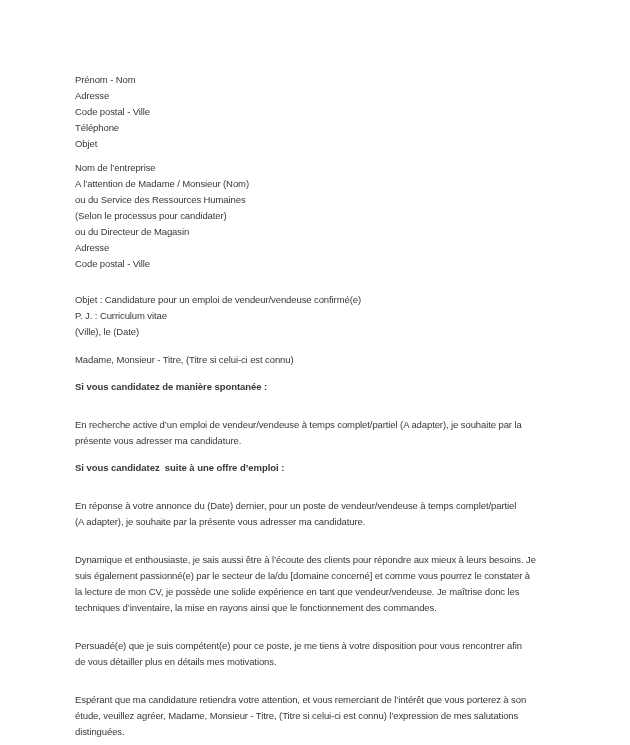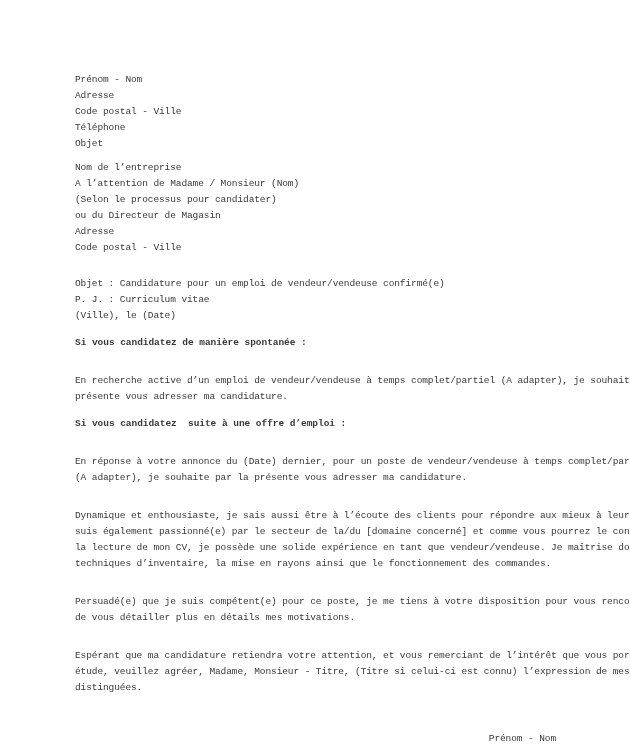--- a/index.html
+++ b/index.html
@@ -8,21 +8,21 @@
     background: #ffffff;
   }
   .page {
     position: relative;
     width: 630px;
     height: 745px;
     box-sizing: border-box;
     padding: 72px 74px 0 75px;
     background: #ffffff;
     overflow: hidden;
-    font-family: Liberation Mono, monospace;
+    font-family: Liberation Sans, sans-serif;
     font-size: 9.5px;
     letter-spacing: -0.1px;
     line-height: 16px;
     color: #383838;
   }
   .page { display: flow-root; }
 
   .block { margin: 0; }
   .sender { margin-top: 0; }
   .recipient {
@@ -59,32 +59,34 @@
     <div>Prénom - Nom</div>
     <div>Adresse</div>
     <div>Code postal - Ville</div>
     <div>Téléphone</div>
     <div>Objet</div>
   </div>
 
   <div class="block recipient">
     <div>Nom de l’entreprise</div>
     <div>A l’attention de Madame / Monsieur (Nom)</div>
+    <div>ou du Service des Ressources Humaines</div>
     <div>(Selon le processus pour candidater)</div>
     <div>ou du Directeur de Magasin</div>
     <div>Adresse</div>
     <div>Code postal - Ville</div>
   </div>
 
   <div class="block refblock">
     <div>Objet : Candidature pour un emploi de vendeur/vendeuse confirmé(e)</div>
     <div>P. J. : Curriculum vitae</div>
     <div>(Ville), le (Date)</div>
   </div>
 
+  <div class="block salutation">Madame, Monsieur - Titre, (Titre si celui-ci est connu)</div>
 
   <div class="para">
     <div class="heading">Si vous candidatez de manière spontanée :</div>
     <div class="lines">En recherche active d’un emploi de vendeur/vendeuse à temps complet/partiel (A adapter), je souhaite par la
 présente vous adresser ma candidature.</div>
   </div>
 
   <div class="para">
     <div class="heading">Si vous candidatez  suite à une offre d’emploi :</div>
     <div class="lines">En réponse à votre annonce du (Date) dernier, pour un poste de vendeur/vendeuse à temps complet/partiel

